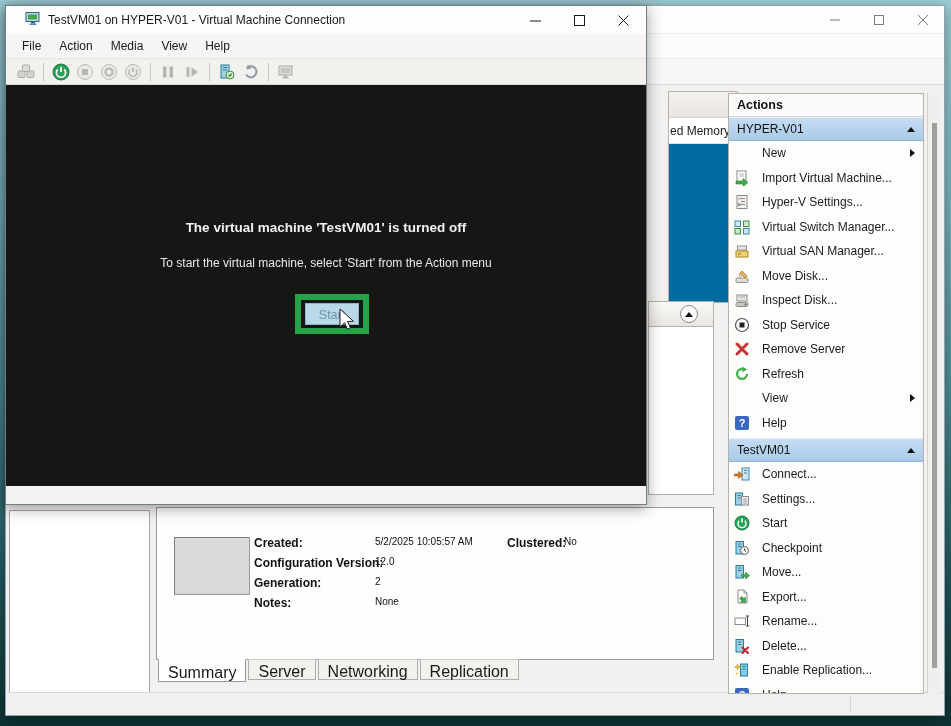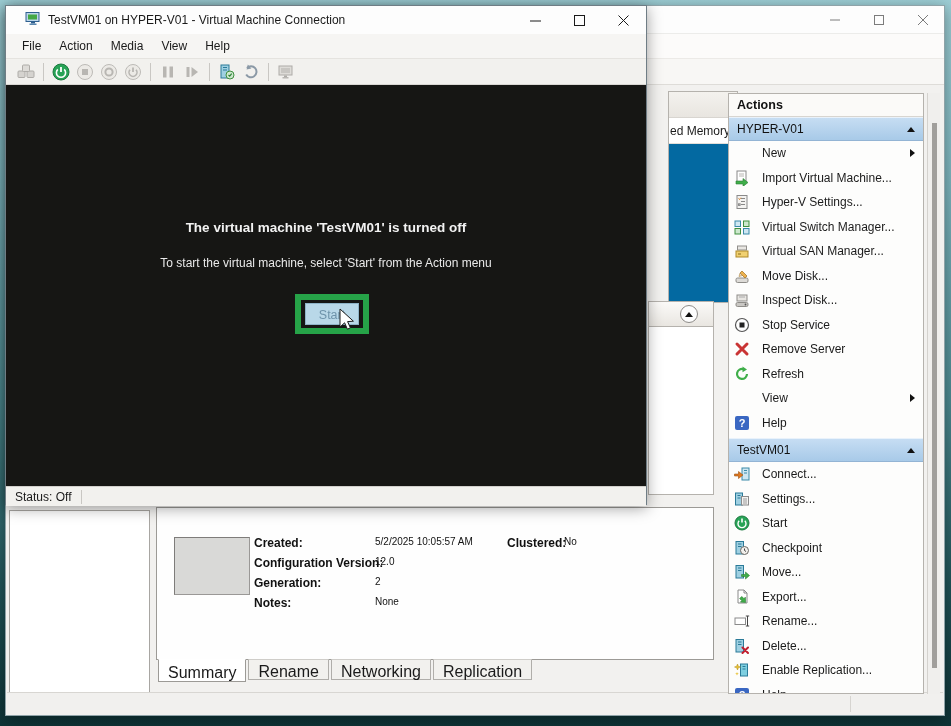--- a/index.html
+++ b/index.html
@@ -128,21 +128,21 @@
       <div class="fval" style="left:407px; top:28px;">No</div>
       <div class="frow" style="left:97px; top:48px;"><b>Configuration Version:</b></div>
       <div class="fval" style="left:218px; top:48px;">12.0</div>
       <div class="frow" style="left:97px; top:68px;"><b>Generation:</b></div>
       <div class="fval" style="left:218px; top:68px;">2</div>
       <div class="frow" style="left:97px; top:88px;"><b>Notes:</b></div>
       <div class="fval" style="left:218px; top:88px;">None</div>
     </div>
     <div class="tabsrow">
       <div class="tab active">Summary</div>
-      <div class="tab">Rename</div>
+      <div class="tab">Server</div>
       <div class="tab">Networking</div>
       <div class="tab">Replication</div>
     </div>
     <div class="mgr-status">
         <span class="sdiv"></span>
       </div>
 
     <div class="actions">
       <div class="act-title">Actions</div>
 
@@ -502,19 +502,15 @@
           <div class="startbtn">Start</div>
         </div>
       </div>
       <div class="cursor">
         <svg width="20" height="26">
             <path d="M3 1 L3 19 L7.6 14.8 L10.4 21.2 L13.4 19.8 L10.6 13.6 L16.4 13.2 Z" fill="#fff" stroke="#1a1a1a" stroke-width="1"></path>
           </svg>
       </div>
     </div>
 
-    <div class="vmc-status">
-      <span>Status: Off</span>
-      <span class="sbar"></span>
-    </div>
   </div>
 
 </div>
 
 </body></html>

